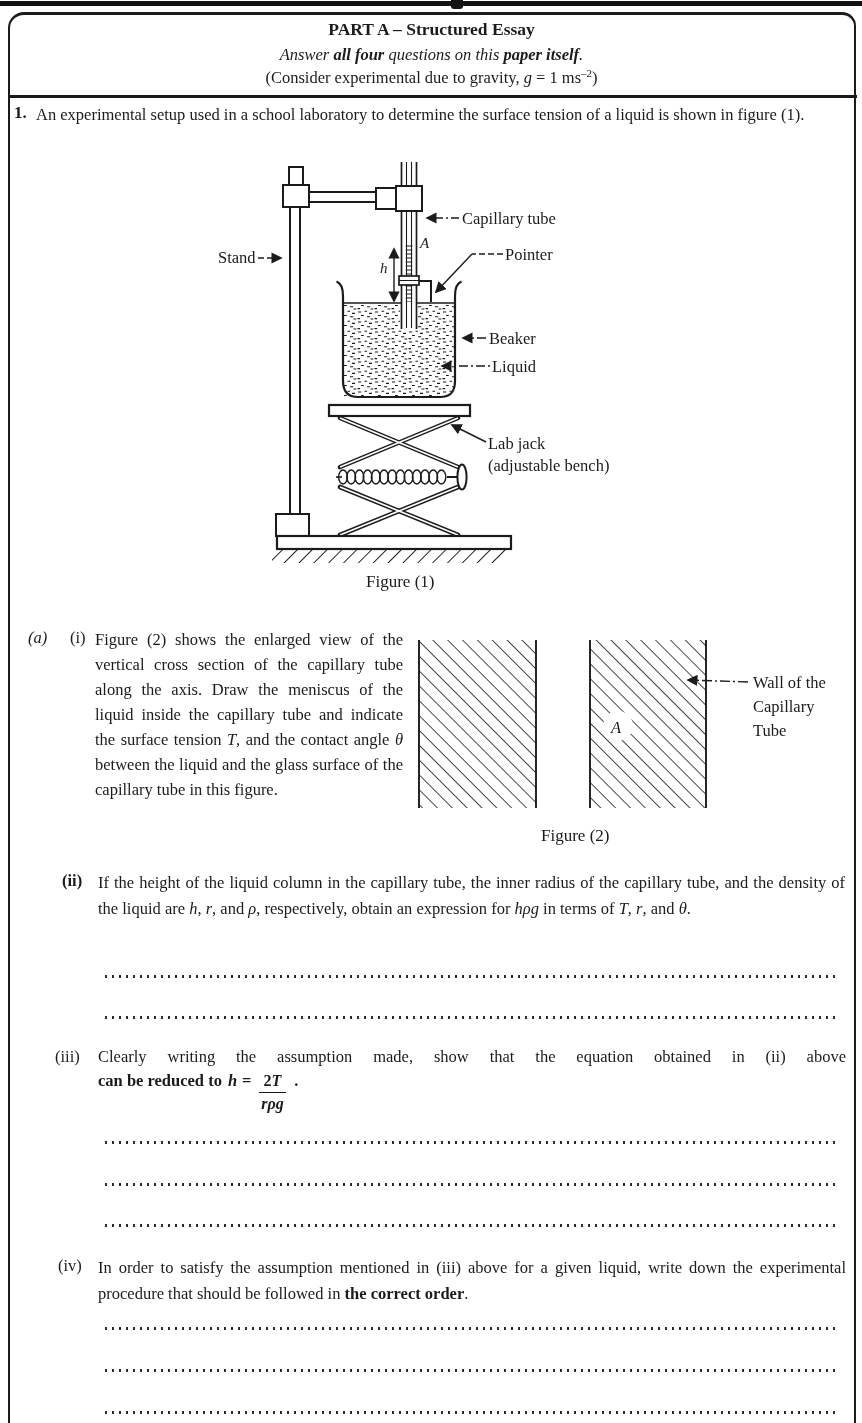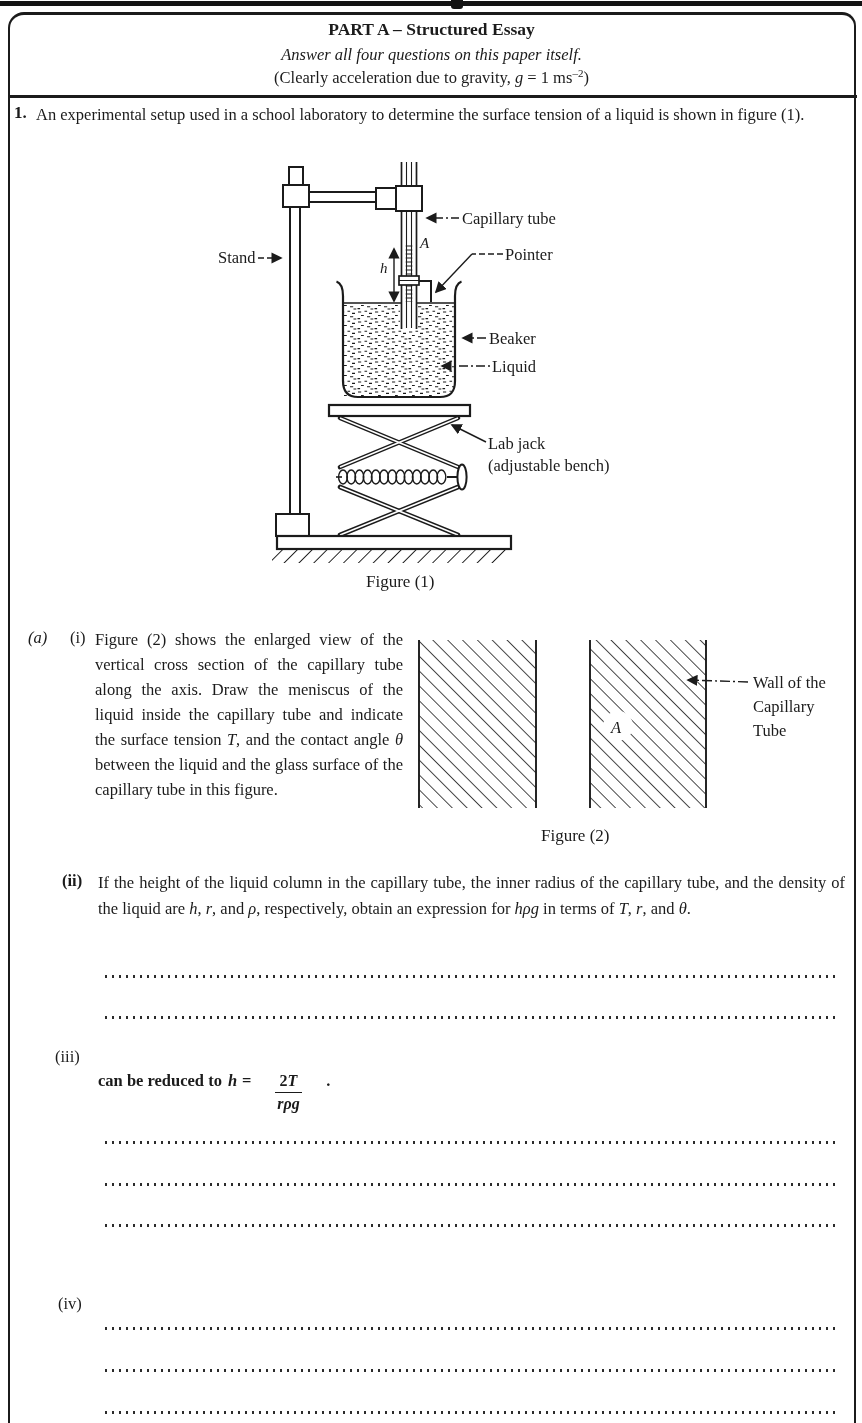--- a/index.html
+++ b/index.html
@@ -4,55 +4,55 @@
 <style>
   html,body{margin:0;padding:0;background:#ffffff;}
   .page{position:relative;width:862px;height:1423px;background:#fff;overflow:hidden;
         font-family:"Liberation Serif",serif;color:#1b1b1b;padding-left:16px;}
   .t{position:absolute;font-family:"Liberation Serif",serif;color:#1b1b1b;font-size:16.5px;}
   .just{text-align:justify;}
   .jall{text-align:justify;text-align-last:justify;}
   .ctr{left:8px;width:847px;text-align:center;}
   .bold{font-weight:bold;}
   .it{font-style:italic;}
-  .bi{font-style:italic;font-weight:normal;margin-top:8px;}
+  .bi{font-style:italic;font-weight:bold;margin-top:8px;}
   sup.ms{font-size:11px;vertical-align:super;line-height:0;}
   .top-rule{position:absolute;left:0;top:1px;width:862px;height:4.5px;background:#131313;}
   .top-mark{position:absolute;left:451px;top:0;width:12px;height:9px;background:#131313;border-radius:0 0 3px 3px;}
   .frame{position:absolute;left:8px;top:12px;width:844px;height:1411px;
          border-top:3px solid #1b1b1b;border-left:2.6px solid #1b1b1b;border-right:2.6px solid #1b1b1b;
          border-radius:16px 14px 0 0;}
   .hsep{position:absolute;left:8px;top:95px;width:849px;height:3px;background:#1b1b1b;}
   .dots{position:absolute;height:2.8px;
         background-image:repeating-linear-gradient(90deg,#2b2b2b 0 2.4px,transparent 2.4px 7px);}
   .fig{position:absolute;}
   .fig text{font-family:"Liberation Serif",serif;fill:#1b1b1b;font-size:16.5px;}
   .fig text.cap{font-size:17px;}
   .fig text.it{font-style:italic;}
-  .frac{display:inline-block;vertical-align:middle;text-align:center;margin:0 21px;font-size:16px;line-height:1.25;}
+  .frac{display:inline-block;vertical-align:middle;text-align:center;margin:0 5px;font-size:16px;line-height:1.25;}
   .frac .num{display:block;border-bottom:1.6px solid #1b1b1b;padding:0 5px 1px;}
   .frac .den{display:block;padding-top:1px;font-style:italic;}
   .formula-row{display:flex;align-items:flex-start;font-weight:bold;}
   .watermark{position:absolute;left:227px;top:682px;font-family:"Liberation Sans",sans-serif;
              font-weight:bold;font-size:52px;letter-spacing:5px;color:#ee8f9d;opacity:0.5;
              white-space:nowrap;pointer-events:none;z-index:6;}
 </style>
 </head>
 <body>
 
 <div class="page">
 
   <div class="top-rule"></div>
   <div class="top-mark"></div>
   <div class="frame"></div>
   <div class="hsep"></div>
 
   <div class="t ctr bold" style="top:19px;font-size:17.5px;">PART A – Structured Essay</div>
   <div class="t ctr it" style="top:45px;"><span>Answer </span><span class="bi">all four</span><span> questions on this </span><span class="bi">paper itself</span><span>.</span></div>
-  <div class="t ctr" style="top:68px;"><span>(Clearly acceleration due to gravity, </span><span class="it">g</span><span> = 1 ms</span><sup class="ms">–2</sup><span>)</span></div>
+  <div class="t ctr" style="top:68px;"><span>(Consider experimental due to gravity, </span><span class="it">g</span><span> = 1 ms</span><sup class="ms">–2</sup><span>)</span></div>
 
   <div class="t bold" style="left:14px;top:103px;font-size:17px;">1.</div>
   <div class="t just" style="left:36px;top:102px;width:799px;line-height:26.5px;">An experimental setup used in a school laboratory to determine the surface tension of a liquid is shown in figure (1).</div>
 
   <svg class="fig" style="left:210px;top:150px;" width="460" height="448" viewBox="210 150 460 448">
     <defs>
       <marker id="ah" viewBox="0 0 10 10" refX="8.5" refY="5" markerWidth="8" markerHeight="8" orient="auto-start-reverse">
         <path d="M0,0 L10,5 L0,10 z" fill="#1b1b1b"></path>
       </marker>
       <pattern id="stip" width="17" height="10" patternUnits="userSpaceOnUse">
@@ -195,35 +195,37 @@
     </g>
   </svg>
 
   <div class="t" style="left:62px;top:871px;font-weight:bold;">(ii)</div>
   <div class="t just" style="left:98px;top:870px;width:747px;line-height:26.3px;"><span>If the height of the liquid column in the capillary tube, the inner radius of the capillary tube, and the density of the liquid are </span><span class="it">h</span><span>, </span><span class="it">r</span><span>, and </span><span class="it">ρ</span><span>, respectively, obtain an expression for </span><span class="it">hρg</span><span> in terms of </span><span class="it">T</span><span>, </span><span class="it">r</span><span>, and </span><span class="it">θ</span><span>.</span></div>
 
   <div class="dots" style="left:105px;top:975px;width:733px;"></div>
   <div class="dots" style="left:105px;top:1016px;width:733px;"></div>
 
   <div class="t" style="left:55px;top:1047px;">(iii)</div>
+  <div class="t jall" style="left:98px;top:1047px;width:748px;">Clearly writing the assumption made, show that the equation obtained in (ii) above</div>
   <div class="t formula-row" style="left:98px;top:1071px;height:58px;">
     <span>can be reduced to </span>
     <span class="it" style="margin-left:6px;">h</span>
     <span style="margin:0 2px 0 5px;">=</span>
     <span class="frac">
       <span class="num"><span>2</span><span class="it">T</span></span>
       <span class="den">rρg</span>
     </span>
     <span style="margin-left:3px;">.</span>
   </div>
 
   <div class="dots" style="left:105px;top:1141px;width:733px;"></div>
   <div class="dots" style="left:105px;top:1183px;width:733px;"></div>
   <div class="dots" style="left:105px;top:1224px;width:733px;"></div>
 
-  <div class="t" style="left:58px;top:1294px;">(iv)</div>
+  <div class="t" style="left:58px;top:1256px;">(iv)</div>
+  <div class="t just" style="left:98px;top:1255px;width:748px;line-height:26.3px;"><span>In order to satisfy the assumption mentioned in (iii) above for a given liquid, write down the experimental procedure that should be followed in </span><span class="bold">the correct order</span><span>.</span></div>
 
   <div class="dots" style="left:105px;top:1327px;width:733px;"></div>
   <div class="dots" style="left:105px;top:1369px;width:733px;"></div>
   <div class="dots" style="left:105px;top:1411px;width:733px;"></div>
 
 
 </div>
 
 </body></html>

